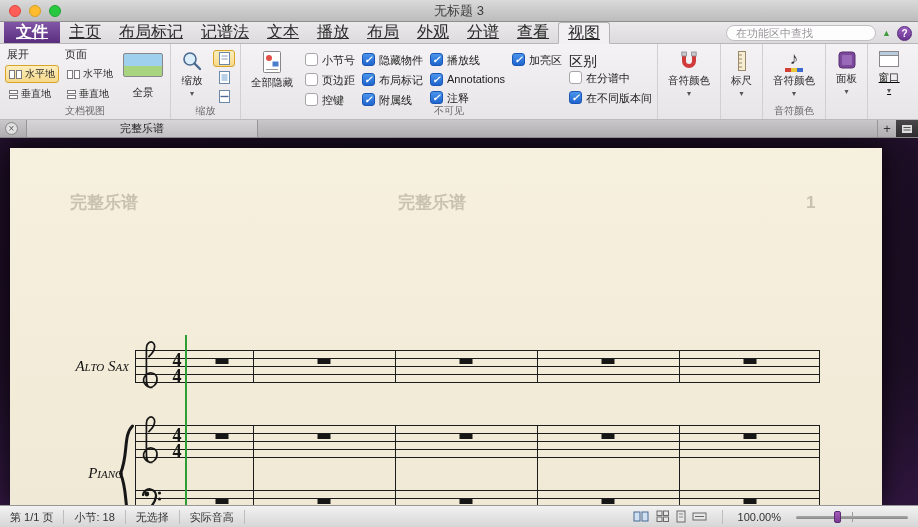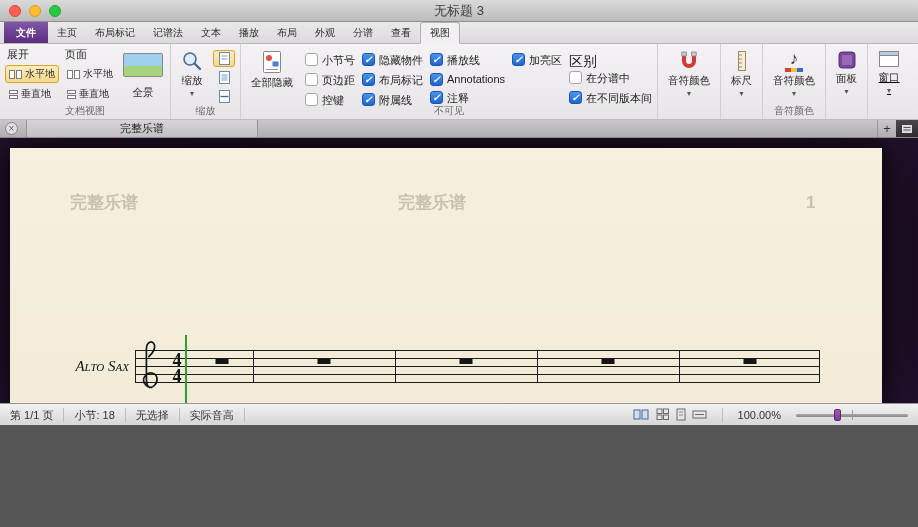--- a/index.html
+++ b/index.html
@@ -1,34 +1,34 @@
 <!DOCTYPE html>
 <html><head>
 <meta charset="utf-8">
 <style>
   html,body{margin:0;padding:0;background:#555;}
-  .app{position:relative;width:918px;height:425px;overflow:hidden;background:#ef4444;
+  .app{position:relative;width:918px;height:527px;overflow:hidden;background:#ef4444;
        font-family:"Liberation Sans",sans-serif;user-select:none;}
 
   
   .titlebar{position:absolute;top:0;left:0;right:0;height:22px;
     background:linear-gradient(#dadada,#bcbcbc);border-bottom:1px solid #8f8f8f;
     display:flex;align-items:center;box-sizing:border-box;}
   .traffic{position:absolute;left:9px;top:5px;display:flex;gap:8px;}
   .tl{width:12px;height:12px;border-radius:50%;box-sizing:border-box;display:inline-block;}
   .tl.red{background:#ff5f57;border:1px solid #e0443e;}
   .tl.yellow{background:#febc2e;border:1px solid #d89e24;}
   .tl.green{background:#28c840;border:1px solid #1da932;}
   .wtitle{flex:1;text-align:center;font-size:13px;color:#3c3c3c;}
 
   
   .tabrow{position:absolute;top:22px;left:0;right:0;height:22px;
     background:linear-gradient(#ebe9eb,#dcdadc);border-bottom:1px solid #b9b6b9;
     display:flex;align-items:stretch;padding-left:4px;box-sizing:border-box;}
-  .tab{font-size:10px;color:#2b2b2b;padding:0 9px;display:flex;align-items:center;}
+  .tab{font-size:16px;color:#2b2b2b;padding:0 9px;display:flex;align-items:center;text-decoration:underline;}
   .tab.file{background:linear-gradient(#8257a8,#5a2d7e);color:#fff;font-weight:bold;padding:0 12px;}
   .tab.active{background:#f2f0f2;border:1px solid #b5b2b5;border-bottom-color:#f2f0f2;
     border-radius:3px 3px 0 0;margin-bottom:-1px;}
   .tabrow-right{position:absolute;right:6px;top:2px;height:18px;display:flex;align-items:center;gap:6px;}
   .ribbon-search{width:150px;height:16px;border:1px solid #c2bfc2;border-radius:9px;background:#fdfdfd;
     font-size:11px;padding:0 9px;color:#444;outline:none;box-sizing:border-box;font-family:inherit;}
   .ribbon-search::placeholder{color:#9a979a;}
   .collapse-arrow{color:#3e9e3e;font-size:9px;line-height:9px;}
   .help-btn{width:15px;height:15px;border-radius:50%;background:linear-gradient(#9a5fc0,#6a3492);
     border:1px solid #55287a;color:#fff;font-size:10px;font-weight:bold;
@@ -145,20 +145,25 @@
     <div class="tab">主页</div>
     <div class="tab">布局标记</div>
     <div class="tab">记谱法</div>
     <div class="tab">文本</div>
     <div class="tab">播放</div>
     <div class="tab">布局</div>
     <div class="tab">外观</div>
     <div class="tab">分谱</div>
     <div class="tab">查看</div>
     <div class="tab active">视图</div>
+    <div class="tabrow-right">
+      <input class="ribbon-search" placeholder="在功能区中查找" style="">
+      <span class="collapse-arrow">▲</span>
+      <span class="help-btn">?</span>
+    </div>
   </div>
 
   <div class="ribbon">
 
     <div class="group">
       <div class="dv-cols">
         <div class="dv-col">
           <div class="dv-head">展开</div>
           <div class="dv-btn selected">
             <span class="mini-icon h">

